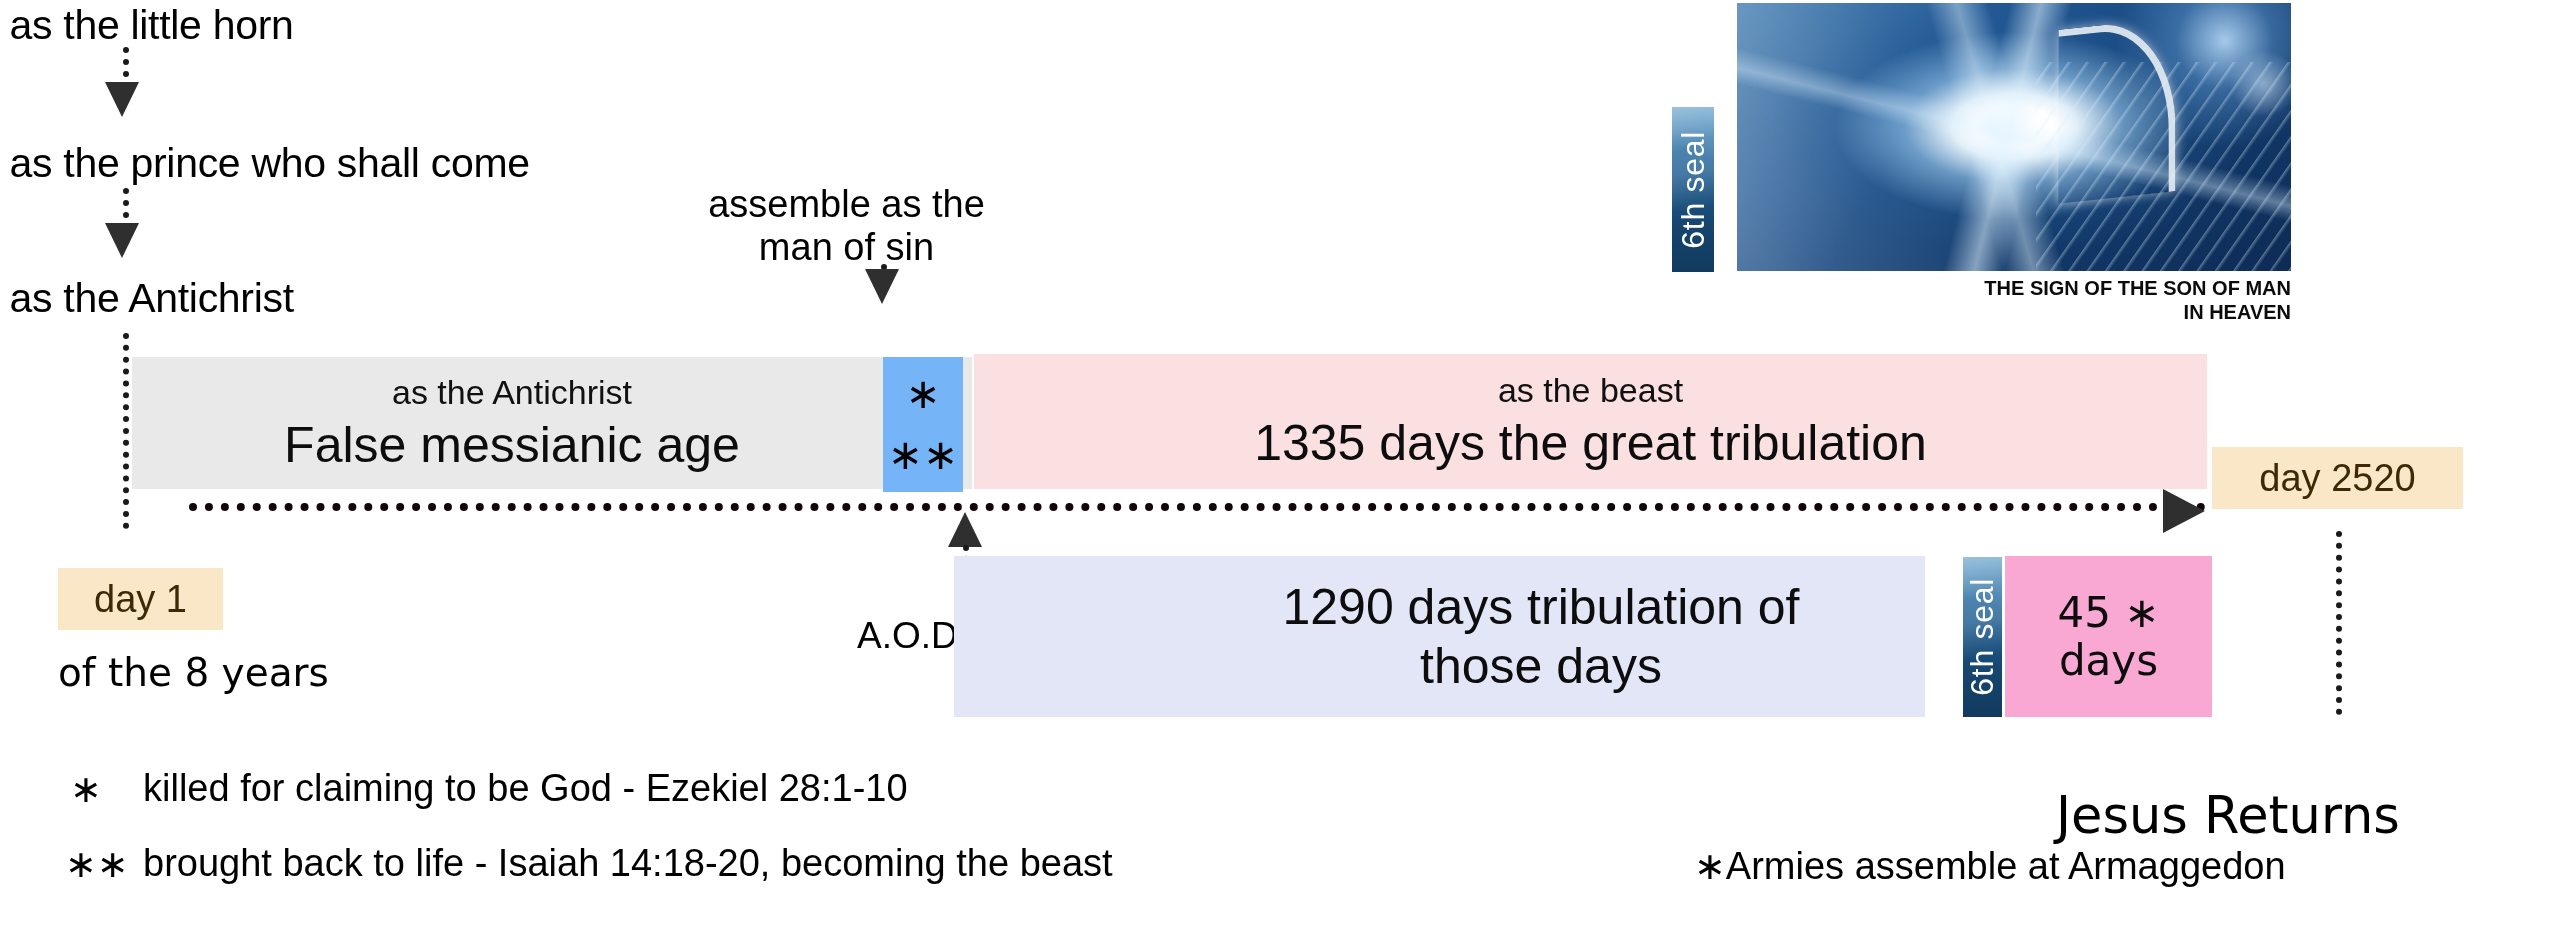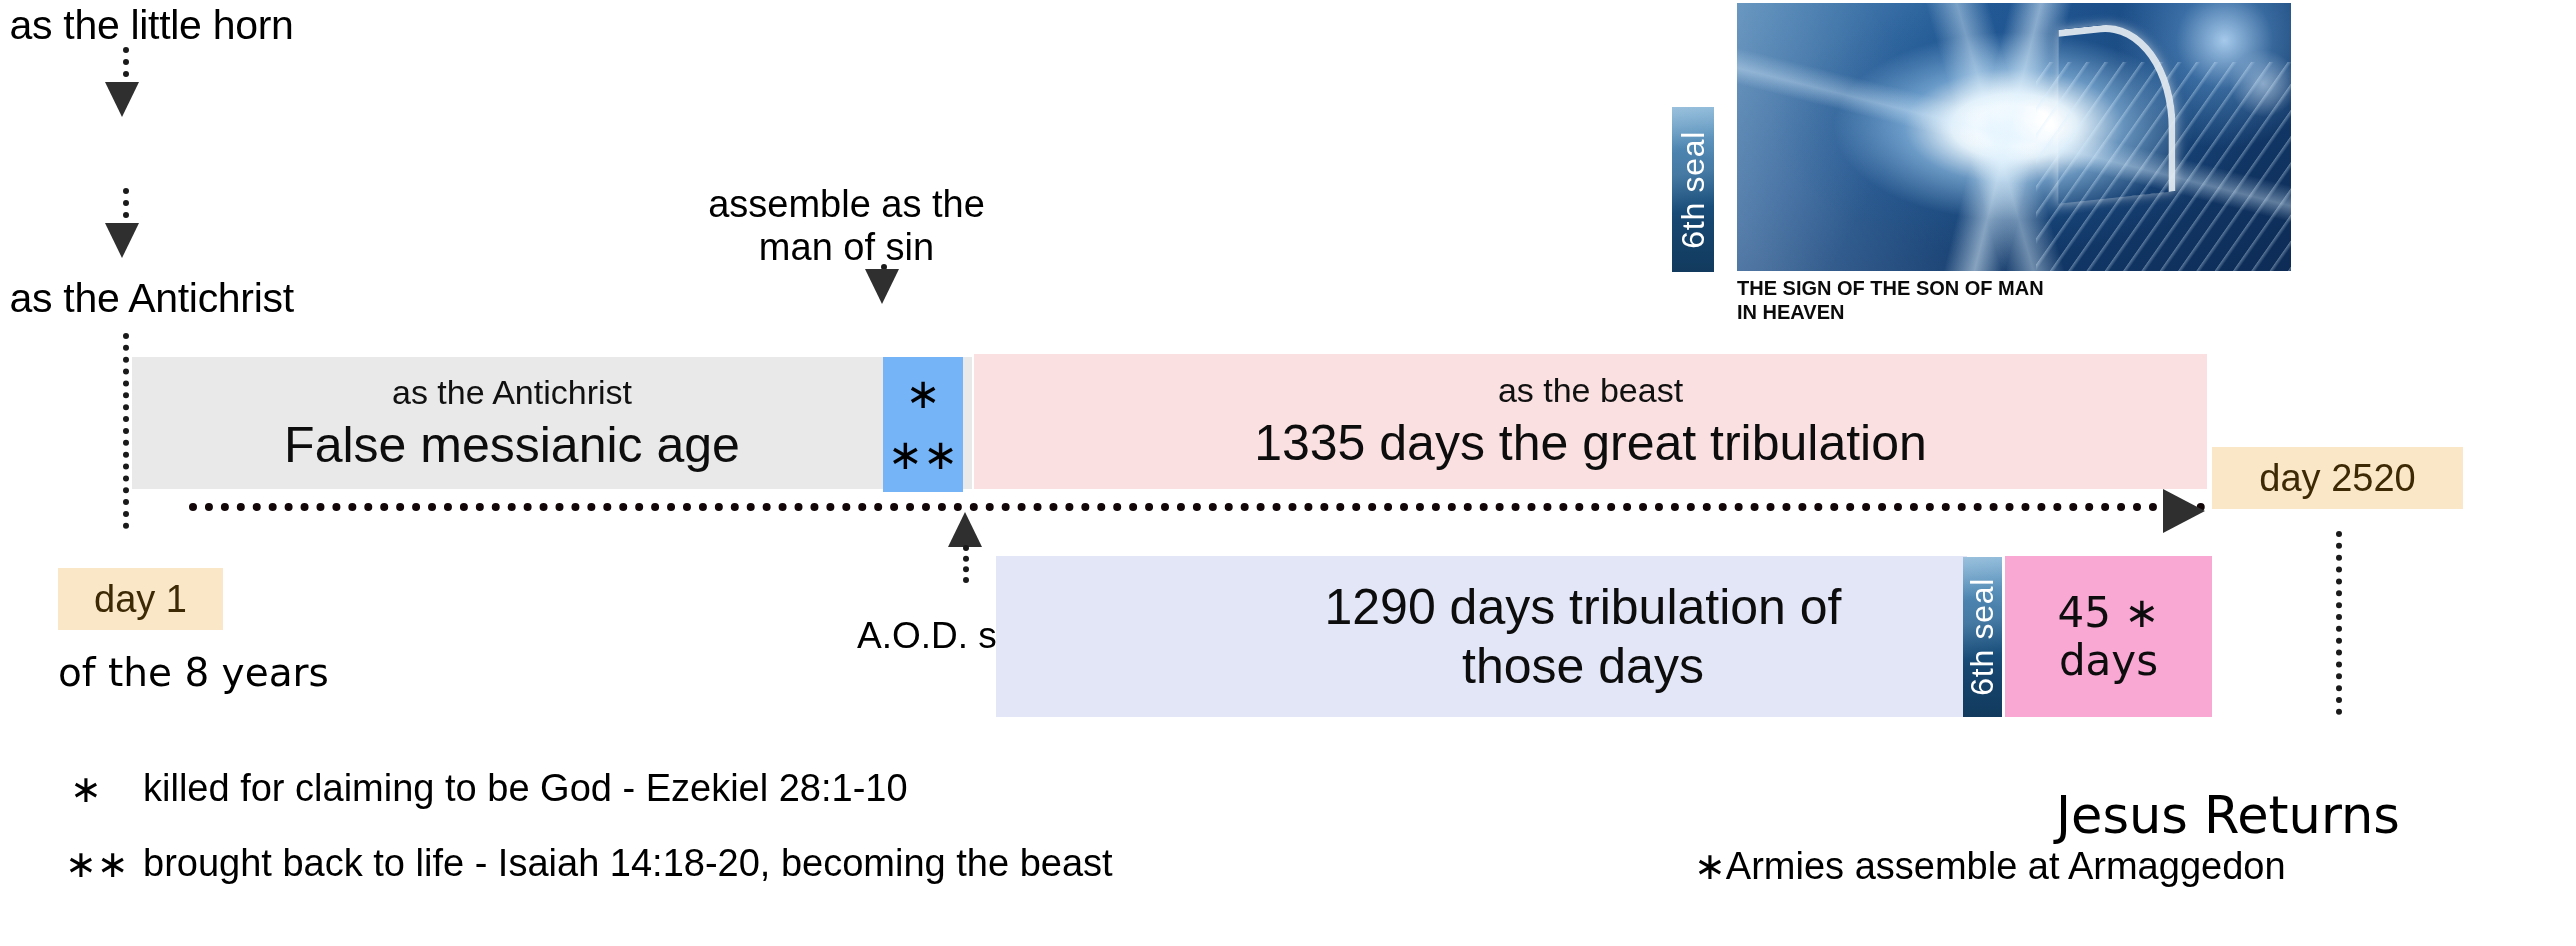--- a/index.html
+++ b/index.html
@@ -174,21 +174,21 @@
     position: absolute;
     left: 58%; top: 8%;
     width: 20%; height: 62%;
     border: 7.4px solid rgba(228,236,242,0.92);
     border-bottom: none; border-left: none;
     border-radius: 0 64% 0 0;
     transform: rotate(-6deg) skewX(-6deg);
     box-shadow: 0 0 10.8px rgba(255,255,255,0.55);
   }
   .heaven-caption {
-    text-align: left;
+    text-align: right;
     color: #0b0b0b;
     font-size: 20px;
     line-height: 1.18;
     white-space: pre-line;
     font-family: "Liberation Sans Narrow", "Liberation Sans", sans-serif;
     font-weight: bold;
   }
 
   
   .lbl-revealed {
@@ -214,20 +214,21 @@
 </head>
 <body>
 
 <div id="stage">
 
   <div class="abs chain-label txt" style="left:9.5px; top:5.4px;">as the little horn</div>
 
   <div class="abs vdots" style="left:123px; top:47px; height:42px;"></div>
   <div class="abs arrow-down" style="left:105px; top:82px;"></div>
 
+  <div class="abs chain-label txt" style="left:9.5px; top:143px;">as the prince who shall come</div>
 
   <div class="abs vdots" style="left:123px; top:188px; height:42px;"></div>
   <div class="abs arrow-down" style="left:105px; top:223px;"></div>
 
   <div class="abs chain-label txt" style="left:9.5px; top:278px;">as the Antichrist</div>
 
   <div class="abs vdots" style="left:123px; top:333px; height:196px;"></div>
 
   <div class="abs lbl-revealed" style="left:657px; top:183px; width:379px;">assemble as the
 man of sin</div>
@@ -279,21 +280,21 @@
 
   <div class="abs badge" style="left:58px; top:568px; width:165px; height:62px;">day 1</div>
 
   <div class="abs lbl-years wide" style="left:58px; top:650px;">of the 8 years</div>
 
   <div class="abs arrow-up" style="left:948px; top:512px;"></div>
   <div class="abs vdots" style="left:963px; top:545px; height:38px;"></div>
 
   <div class="abs lbl-aod" style="left:857px; top:615px;">A.O.D. setup</div>
 
-  <div class="abs bar bar-lav" style="left:996px; top:556px; width:971px; height:161px;">
+  <div class="abs bar bar-lav" style="left:954px; top:556px; width:971px; height:161px;">
     <div class="bar-main" style="padding-left:203px; line-height:1.18;">1290 days tribulation of
 those days</div>
   </div>
 
   <div class="abs seal-strip" style="left:1963px; top:557px; width:39px; height:160px;">
     <span>6th seal</span>
   </div>
 
   <div class="abs bar bar-lav2" style="left:2005px; top:556px; width:207px; height:161px;">
     <div class="days45 wide">45 ∗

